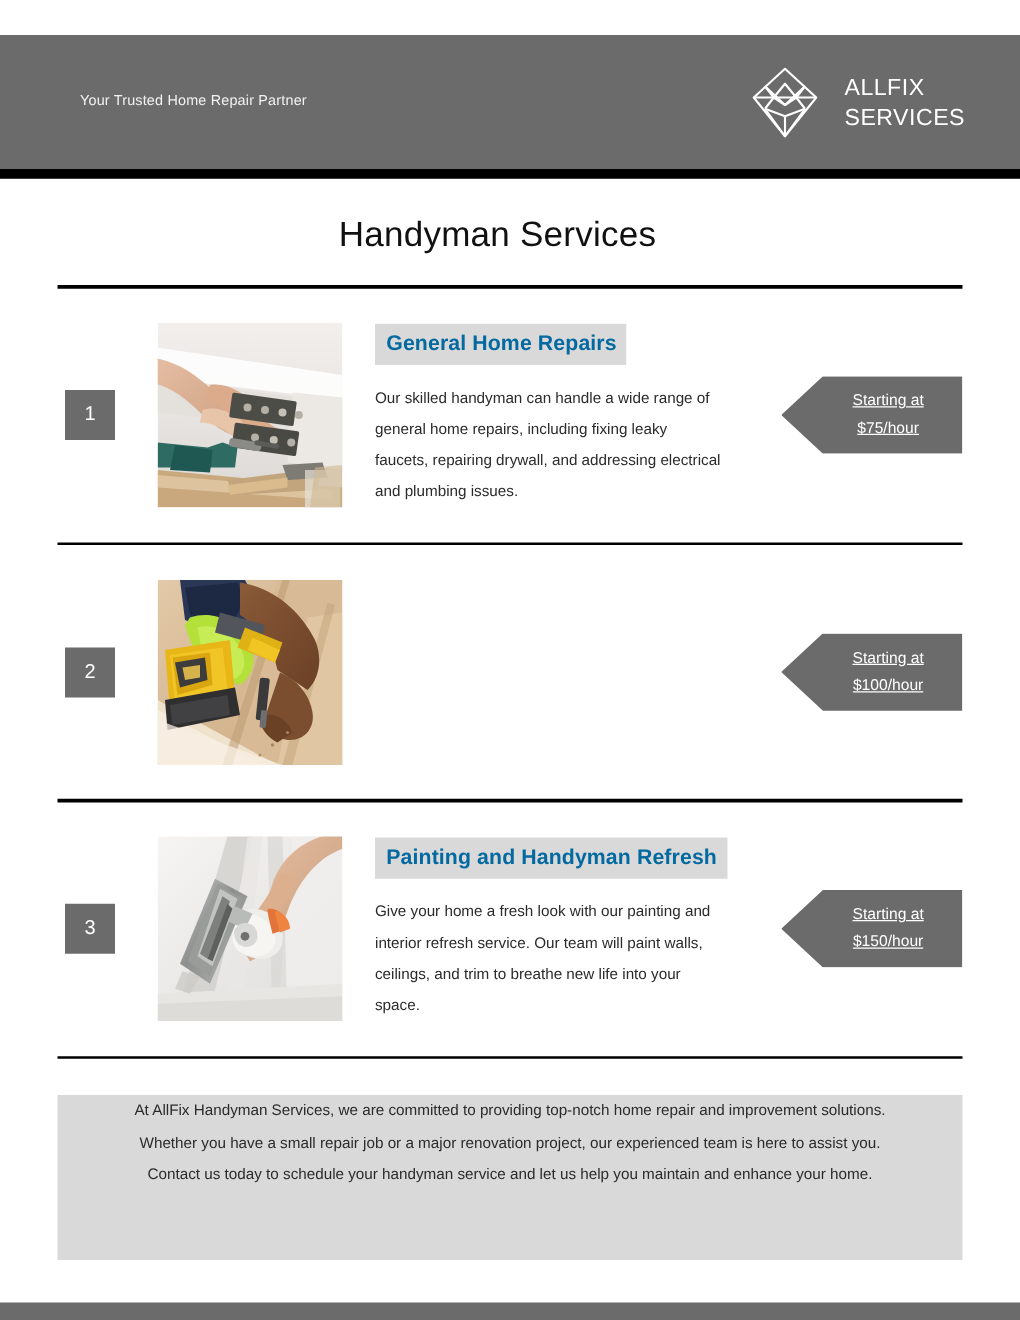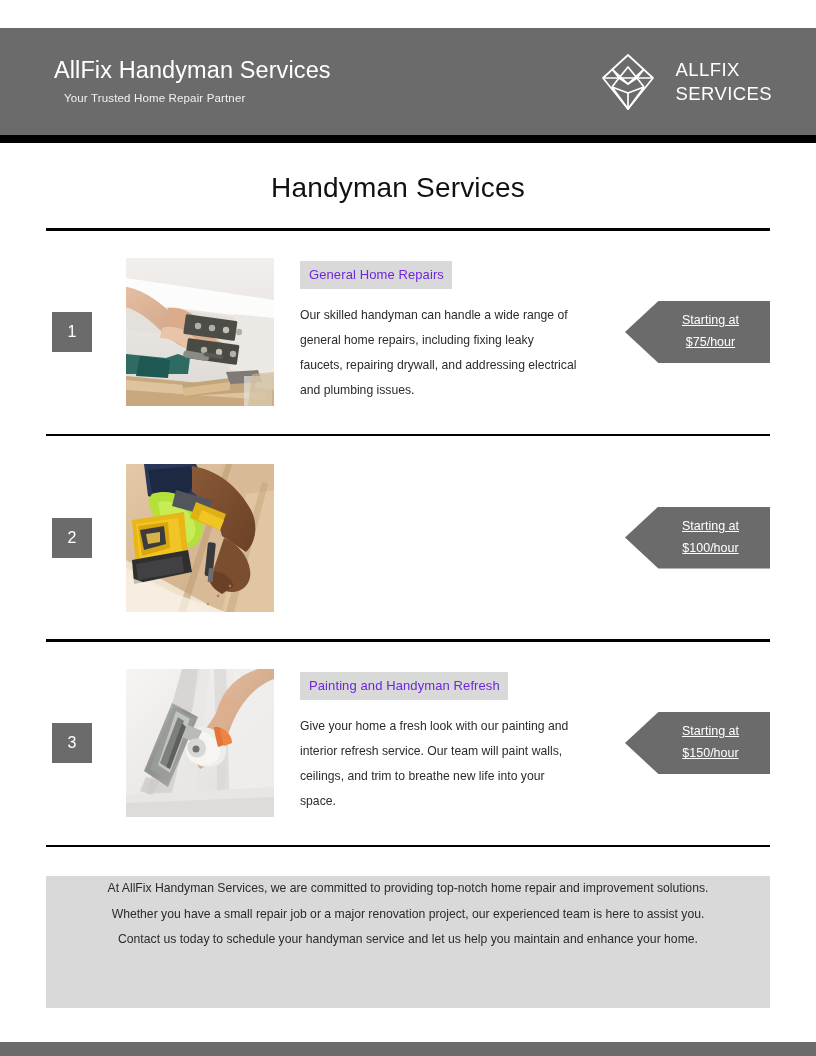--- a/index.html
+++ b/index.html
@@ -123,23 +123,23 @@
   .thumb svg { display: block; width: 148px; height: 148px; }
 
   .service-body {
     margin-left: 26px;
     width: 312px;
     flex: none;
   }
   .service-heading {
     display: inline-block;
     background: #d9d9d9;
-    color: #6d28d9;
-    font-size: 13px;
-    font-weight: 400;
+    color: #0369a1;
+    font-size: 17px;
+    font-weight: 700;
     letter-spacing: 0.1px;
     padding: 6px 8px 7px 9px;
     white-space: nowrap;
   }
   .service-desc {
     margin-top: 14px;
     font-size: 12.2px;
     line-height: 25px;
     color: #2b2b2b;
     width: 278px;
@@ -199,21 +199,20 @@
     background: #6b6b6b;
   }
 </style>
 </head>
 <body>
 
 <div class="page">
 
   <div class="header">
     <div class="header-left">
-      <div class="company-name">AllFix Handyman Services</div>
       <div class="tagline">Your Trusted Home Repair Partner</div>
     </div>
     <div class="header-right">
       <span class="logo-mark">
         <svg viewBox="0 0 56 58" xmlns="http://www.w3.org/2000/svg">
           <g fill="none" stroke="#ffffff" stroke-width="1.7" stroke-linejoin="round">
             <path d="M28 2 L53 25 L28 56 L3 25 Z"></path>
             <path d="M3 25 L53 25"></path>
             <path d="M12 16 L28 31 L44 16"></path>
             <path d="M12 16 L19 25 L12 34"></path>

